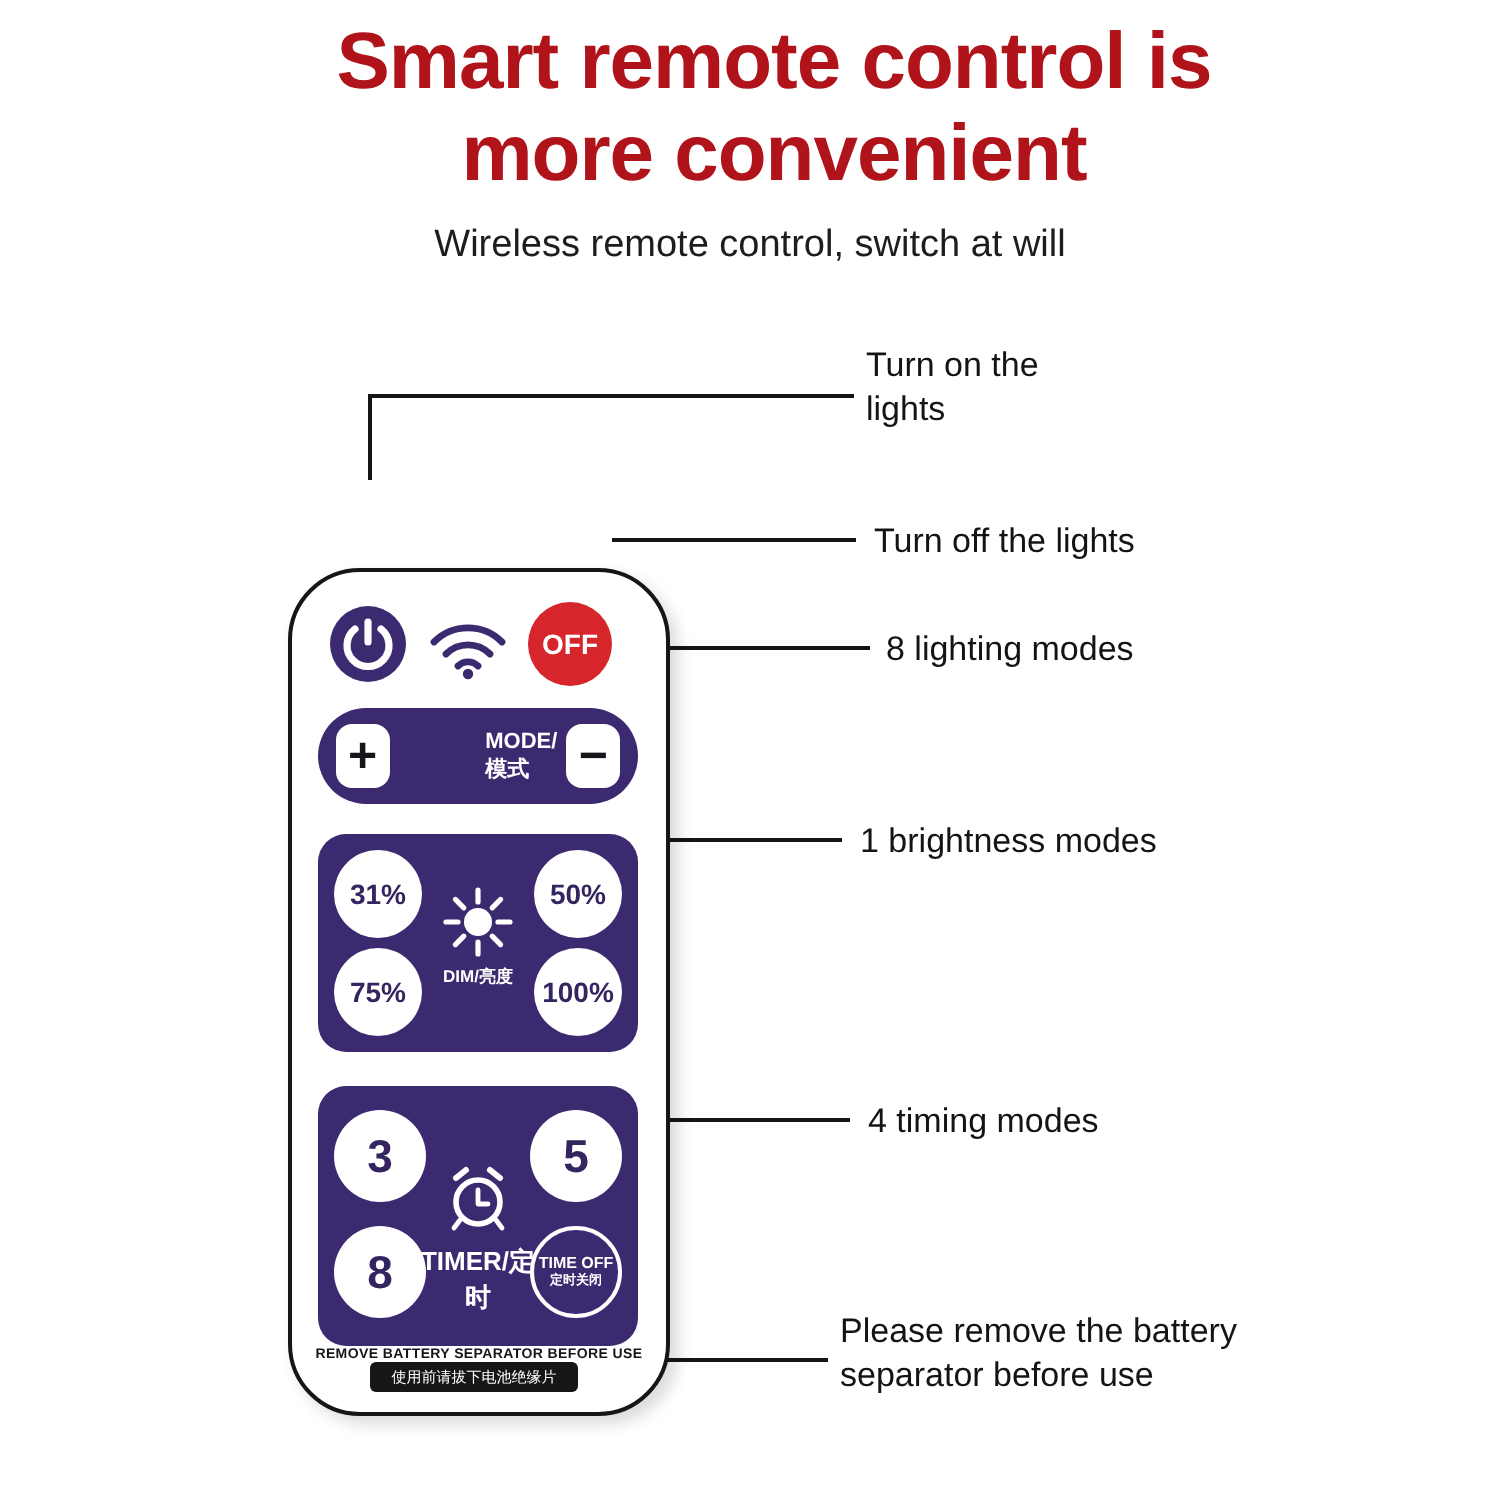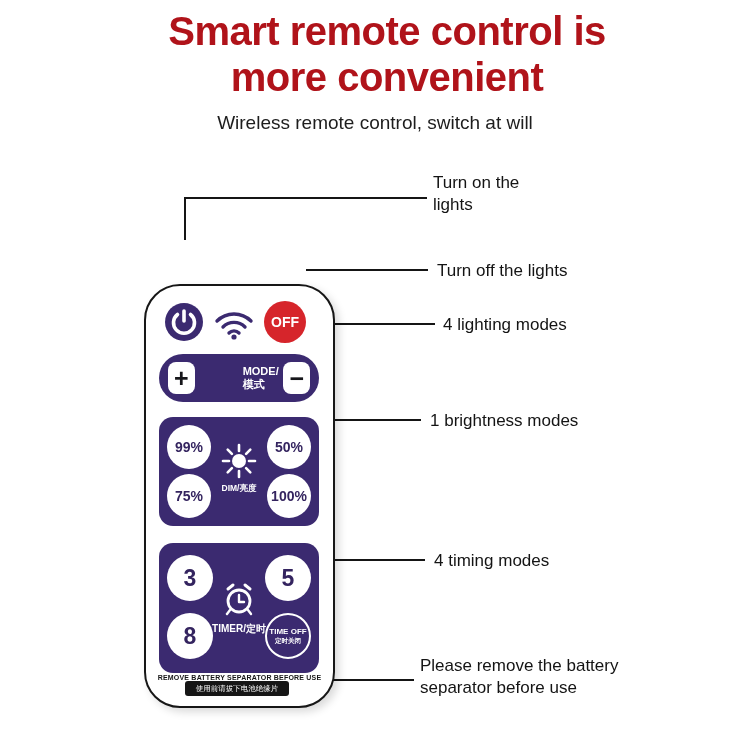--- a/index.html
+++ b/index.html
@@ -63,21 +63,21 @@
     box-sizing:border-box; color:#fff; flex-direction:column; line-height:1.2;
   }
   .cb-timeoff .t1 { font-size:8px; font-weight:bold; }
   .cb-timeoff .t2 { font-size:6.5px; font-weight:bold; }
 
   .sun-wrap   { position:absolute; left:62px; top:26px; width:36px; height:36px; }
   .dim-label  { position:absolute; left:50px; top:66px; width:60px; text-align:center;
                 color:#fff; font-weight:bold; font-size:8.5px; }
   .clock-wrap { position:absolute; left:62px; top:38px; width:36px; height:36px; }
   .timer-label{ position:absolute; left:48px; top:79px; width:64px; text-align:center;
-                color:#fff; font-weight:bold; font-size:10px; }
+                color:#fff; font-weight:bold; font-size:13px; }
 
   .warning {
     position:absolute; left:0; top:388px; width:100%; text-align:center;
     font-size:7px; font-weight:bold; color:#161616; letter-spacing:0.2px;
   }
   .strip {
     position:absolute; left:39px; top:395px; width:104px; height:15px;
     background:#161616; border-radius:3px; color:#fff; font-size:7.5px;
     text-align:center; line-height:15px;
   }
@@ -96,21 +96,21 @@
   <div class="line-h" style="left:306px; top:269px; width:122px;"></div>
   <div class="line-h" style="left:312px; top:323px; width:123px;"></div>
   <div class="line-h" style="left:333px; top:419px; width:88px;"></div>
   <div class="line-h" style="left:333px; top:559px; width:92px;"></div>
   <div class="line-v" style="left:229px; top:660px; height:21px;"></div>
   <div class="line-h" style="left:229px; top:679px; width:185px;"></div>
 
   <div class="callout" style="left:433px; top:172px;">Turn on the
 lights</div>
   <div class="callout" style="left:437px; top:260px;">Turn off the lights</div>
-  <div class="callout" style="left:443px; top:314px;">4 lighting modes</div>
+  <div class="callout" style="left:443px; top:314px;">8 lighting modes</div>
   <div class="callout" style="left:430px; top:410px;">1 brightness modes</div>
   <div class="callout" style="left:434px; top:550px;">4 timing modes</div>
   <div class="callout" style="left:420px; top:655px;">Please remove the battery
 separator before use</div>
 
   <div class="remote">
 
     <div class="power-btn">
       <span>
         <svg width="40" height="40" viewBox="0 0 40 40">
@@ -132,21 +132,21 @@
 
     <div class="off-btn">OFF</div>
 
     <div class="panel panel-mode">
       <div class="pm-btn">+</div>
       <div class="mode-label">MODE/模式</div>
       <div class="pm-btn">−</div>
     </div>
 
     <div class="panel panel-bright">
-      <div class="circle-btn cb-pct" style="left:8px;   top:8px;">99%</div>
+      <div class="circle-btn cb-pct" style="left:8px;   top:8px;">31%</div>
       <div class="circle-btn cb-pct" style="left:108px; top:8px;">50%</div>
       <div class="circle-btn cb-pct" style="left:8px;   top:57px;">75%</div>
       <div class="circle-btn cb-pct" style="left:108px; top:57px;">100%</div>
       <div class="sun-wrap">
         <svg width="36" height="36" viewBox="0 0 36 36">
           <circle cx="18" cy="18" r="7" fill="#fff"></circle>
           <g stroke="#fff" stroke-width="2.6" stroke-linecap="round">
             <line x1="18" y1="2" x2="18" y2="8"></line>
             <line x1="18" y1="28" x2="18" y2="34"></line>
             <line x1="2" y1="18" x2="8" y2="18"></line>

